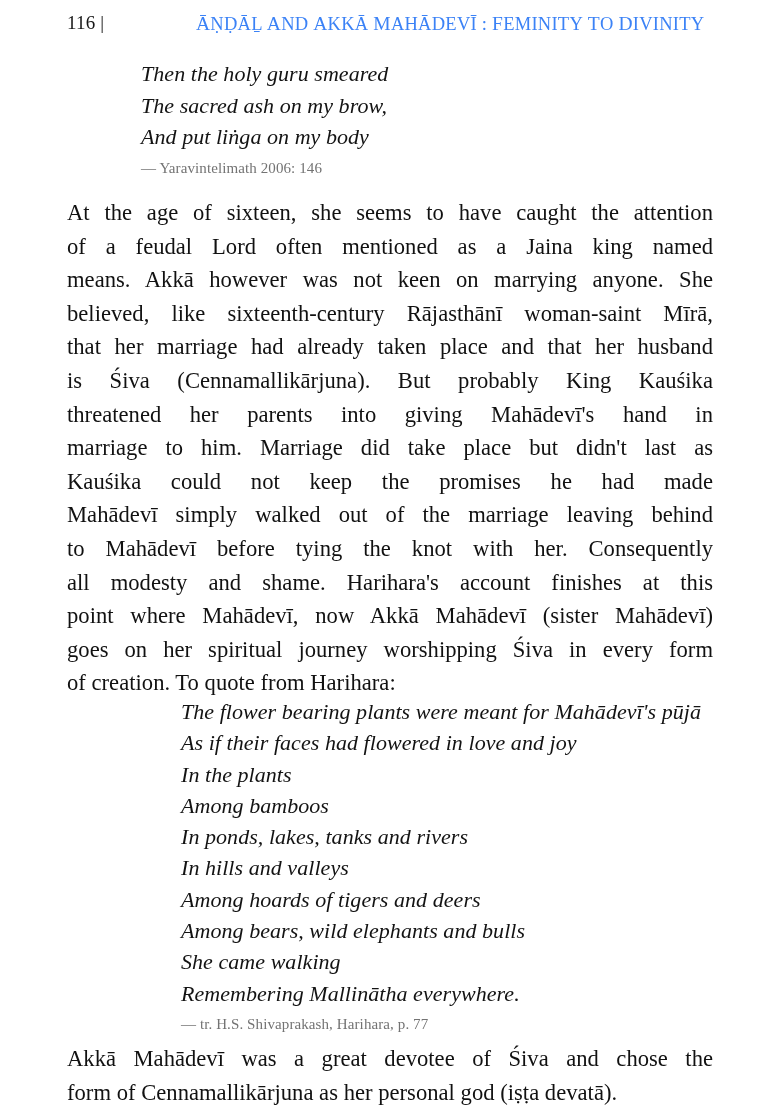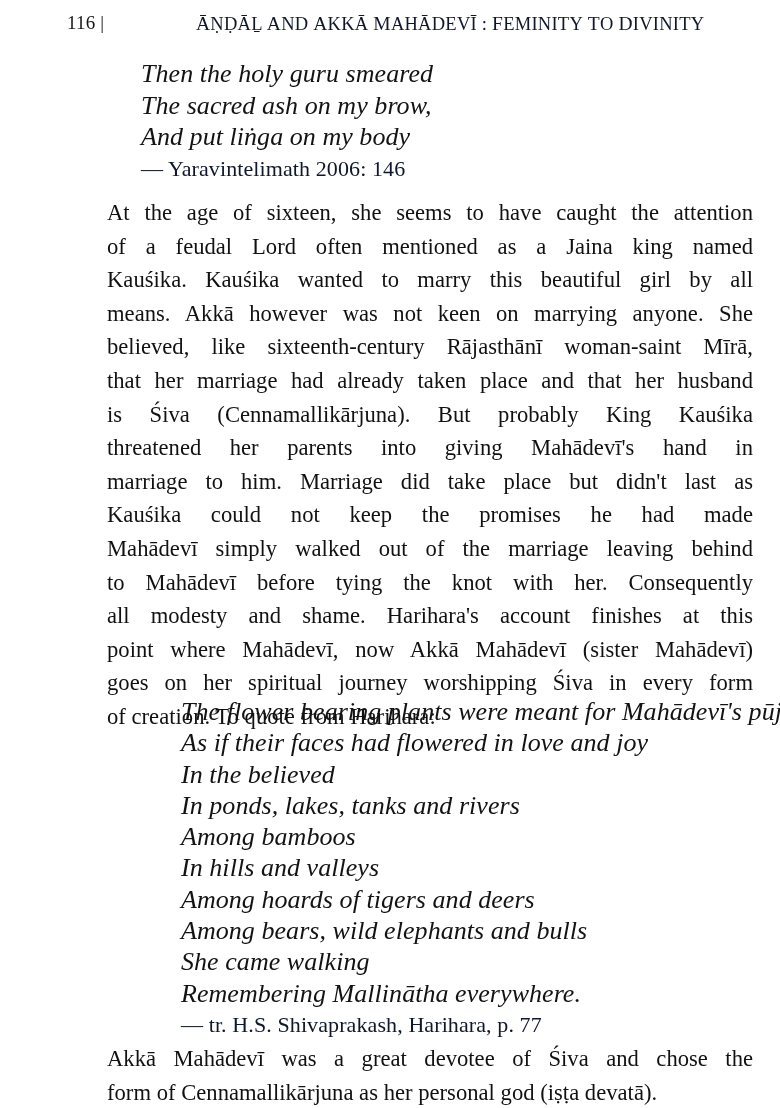--- a/index.html
+++ b/index.html
@@ -42,67 +42,66 @@
     font-size: 19px;
     letter-spacing: 0.2px;
     color: #171717;
     white-space: nowrap;
   }
   .head-title {
     position: absolute;
     left: 196px;
     top: 1px;
     font-size: 18.5px;
-    color: #0f172a;
+    color: #3b82f6;
     white-space: nowrap;
     font-variant: small-caps;
     letter-spacing: 0.25px;
   }
   .head-title .cap {
     font-size: 19.5px;
   }
 
   
   .verse {
     position: absolute;
     left: 141px;
     width: 600px;
   }
   .verse .vline {
     font-style: italic;
-    font-size: 26px;
+    font-size: 22px;
     line-height: 31.5px;
     white-space: nowrap;
     color: #131313;
     letter-spacing: 0.05px;
   }
   .verse .attrib {
     font-style: normal;
-    font-size: 22px;
+    font-size: 15px;
     line-height: 31.5px;
     white-space: nowrap;
-    color: #0f172a;
+    color: #737373;
     letter-spacing: 0.1px;
   }
 
   #verse-one  { top: 58px; }
   #verse-two  { top: 696px; margin-left: 40px; }
   #verse-two .vline { line-height: 31.3px; }
 
   
   .body-par {
     position: absolute;
     left: 67px;
     width: 646px;
     font-size: 22.6px;
     line-height: 33.6px;
     text-align: justify;
     color: #111111;
     letter-spacing: 0.02px;
-    margin-left: 40px;
   }
   #para-one { top: 196px; }
   #para-two { top: 1042px; }
 
   .body-par .jline {
     display: block;
     white-space: nowrap;
     text-align: justify;
     text-align-last: justify;
   }
@@ -134,42 +133,41 @@
   <div class="verse" id="verse-one">
     <div class="vline">Then the holy guru smeared</div>
     <div class="vline">The sacred ash on my brow,</div>
     <div class="vline">And put liṅga on my body</div>
     <div class="attrib">— Yaravintelimath 2006: 146</div>
   </div>
 
   <div class="body-par" id="para-one">
     <span class="jline">At the age of sixteen, she seems to have caught the attention</span>
     <span class="jline">of a feudal Lord often mentioned as a Jaina king named</span>
-    <span class="jline">Kauśika. Kauśika wanted to marry this beautiful girl by all</span>
     <span class="jline">means. Akkā however was not keen on marrying anyone. She</span>
     <span class="jline">believed, like sixteenth-century Rājasthānī woman-saint Mīrā,</span>
     <span class="jline">that her marriage had already taken place and that her husband</span>
     <span class="jline">is Śiva (Cennamallikārjuna). But probably King Kauśika</span>
     <span class="jline">threatened her parents into giving Mahādevī's hand in</span>
     <span class="jline">marriage to him. Marriage did take place but didn't last as</span>
     <span class="jline">Kauśika could not keep the promises he had made</span>
     <span class="jline">Mahādevī simply walked out of the marriage leaving behind</span>
     <span class="jline">to Mahādevī before tying the knot with her. Consequently</span>
     <span class="jline">all modesty and shame. Harihara's account finishes at this</span>
     <span class="jline">point where Mahādevī, now Akkā Mahādevī (sister Mahādevī)</span>
     <span class="jline">goes on her spiritual journey worshipping Śiva in every form</span>
     <span class="jline last">of creation. To quote from Harihara:</span>
   </div>
 
   <div class="verse" id="verse-two">
     <div class="vline">The flower bearing plants were meant for Mahādevī's pūjā</div>
     <div class="vline">As if their faces had flowered in love and joy</div>
-    <div class="vline">In the believed</div>
+    <div class="vline">In the plants</div>
+    <div class="vline">Among bamboos</div>
     <div class="vline">In ponds, lakes, tanks and rivers</div>
-    <div class="vline">Among bamboos</div>
     <div class="vline">In hills and valleys</div>
     <div class="vline">Among hoards of tigers and deers</div>
     <div class="vline">Among bears, wild elephants and bulls</div>
     <div class="vline">She came walking</div>
     <div class="vline">Remembering Mallinātha everywhere.</div>
     <div class="attrib">— tr. H.S. Shivaprakash, Harihara, p. 77</div>
   </div>
 
   <div class="body-par" id="para-two">
     <span class="jline">Akkā Mahādevī was a great devotee of Śiva and chose the</span>

